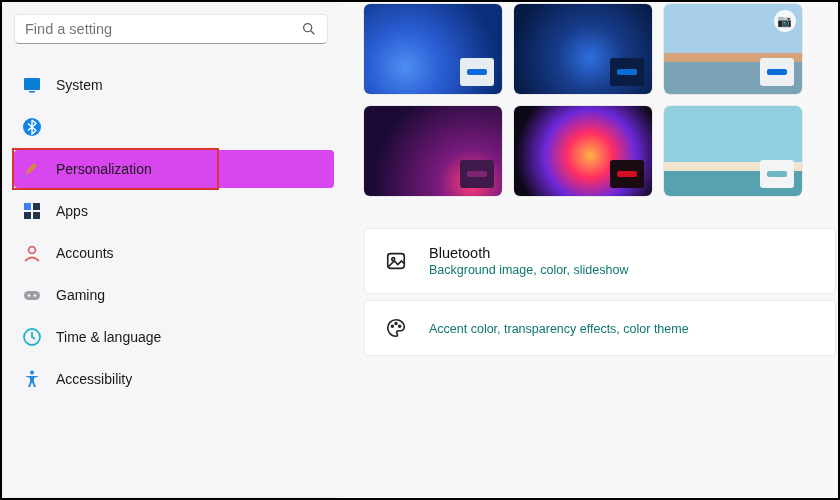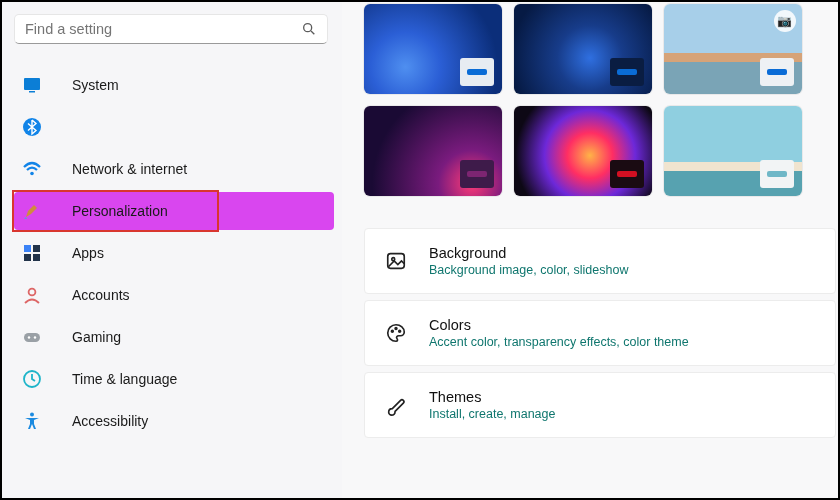--- a/index.html
+++ b/index.html
@@ -35,21 +35,21 @@
     border: none; outline: none;
     flex: 1;
     font-size: 14.5px;
     color: #555;
     background: transparent;
   }
   .search-box .mag { width: 16px; height: 16px; opacity: .8; }
   .nav-item {
     display: flex;
     align-items: center;
-    gap: 30px;
+    gap: 14px;
     padding: 9px 12px 9px 8px;
     border-radius: 4px;
     cursor: pointer;
     margin-bottom: 4px;
     position: relative;
   }
   .nav-item .nav-icon {
     width: 20px; height: 20px;
     display: flex; align-items: center; justify-content: center;
     font-size: 16px;
@@ -144,30 +144,20 @@
 
   <div class="nav-item">
     <span class="nav-icon">
         <svg width="20" height="20" viewBox="0 0 20 20">
           <circle cx="10" cy="10" r="9" fill="#1184e8"></circle>
           <path d="M10 3 L14 6.5 L10 10 L14 13.5 L10 17 V3 M6 6.5 L10 10 L6 13.5" stroke="#fff" stroke-width="1.4" fill="none"></path>
         </svg>
       </span>
   </div>
 
-  <div class="nav-item">
-    <span class="nav-icon">
-        <svg width="20" height="20" viewBox="0 0 20 20">
-          <path d="M2 8 Q10 0 18 8" stroke="#1184e8" stroke-width="2.2" fill="none"></path>
-          <path d="M5 11 Q10 6 15 11" stroke="#1184e8" stroke-width="2.2" fill="none"></path>
-          <circle cx="10" cy="14.5" r="1.8" fill="#1184e8"></circle>
-        </svg>
-      </span>
-    <span>Network &amp; internet</span>
-  </div>
 
   <div class="nav-item selected">
     <span class="nav-icon">
         <svg width="20" height="20" viewBox="0 0 20 20">
           <path d="M4 16 L6 10 L12 4 L15 7 L9 13 Z" fill="#d08c3e"></path>
           <path d="M4 16 L2 18 L5 18 Z" fill="#5aa0d6"></path>
         </svg>
       </span>
     <span>Personalization</span>
     <div class="highlight-box"></div>
@@ -264,41 +254,31 @@
     </div>
   </div>
 
   <div class="card">
     <svg class="card-icon" viewBox="0 0 24 24" fill="none" stroke="#222" stroke-width="1.8">
         <rect x="3" y="4" width="18" height="16" rx="3"></rect>
         <circle cx="9" cy="10" r="1.6"></circle>
         <path d="M4 18 L10 12 L14 16 L18 12 L21 15"></path>
       </svg>
     <div class="card-text">
-      <span class="card-title">Background</span>
+      <span class="card-title">Bluetooth</span>
       <span class="card-sub">Background image, color, slideshow</span>
     </div>
   </div>
 
   <div class="card">
     <svg class="card-icon" viewBox="0 0 24 24" fill="none" stroke="#222" stroke-width="1.8">
         <path d="M12 3 a9 9 0 1 0 0 18 c2 0 2-2 1-3 c-1-1 0-3 2-3 h2 a4 4 0 0 0 4-4 c0-4.4-4-8-9-8 Z"></path>
         <circle cx="8" cy="10" r="1"></circle>
         <circle cx="12" cy="7" r="1"></circle>
         <circle cx="16" cy="10" r="1"></circle>
       </svg>
     <div class="card-text">
-      <span class="card-title">Colors</span>
       <span class="card-sub">Accent color, transparency effects, color theme</span>
     </div>
   </div>
 
-  <div class="card">
-    <svg class="card-icon" viewBox="0 0 24 24" fill="none" stroke="#222" stroke-width="1.8">
-        <path d="M4 20 c0-3 2-4 4-4 l9-9 a2 2 0 0 1 3 3 l-9 9 c0 2-1 4-4 4 c-1 0-3-1-3-3 Z"></path>
-      </svg>
-    <div class="card-text">
-      <span class="card-title">Themes</span>
-      <span class="card-sub">Install, create, manage</span>
-    </div>
-  </div>
 
 </div>
 
 </body></html>

